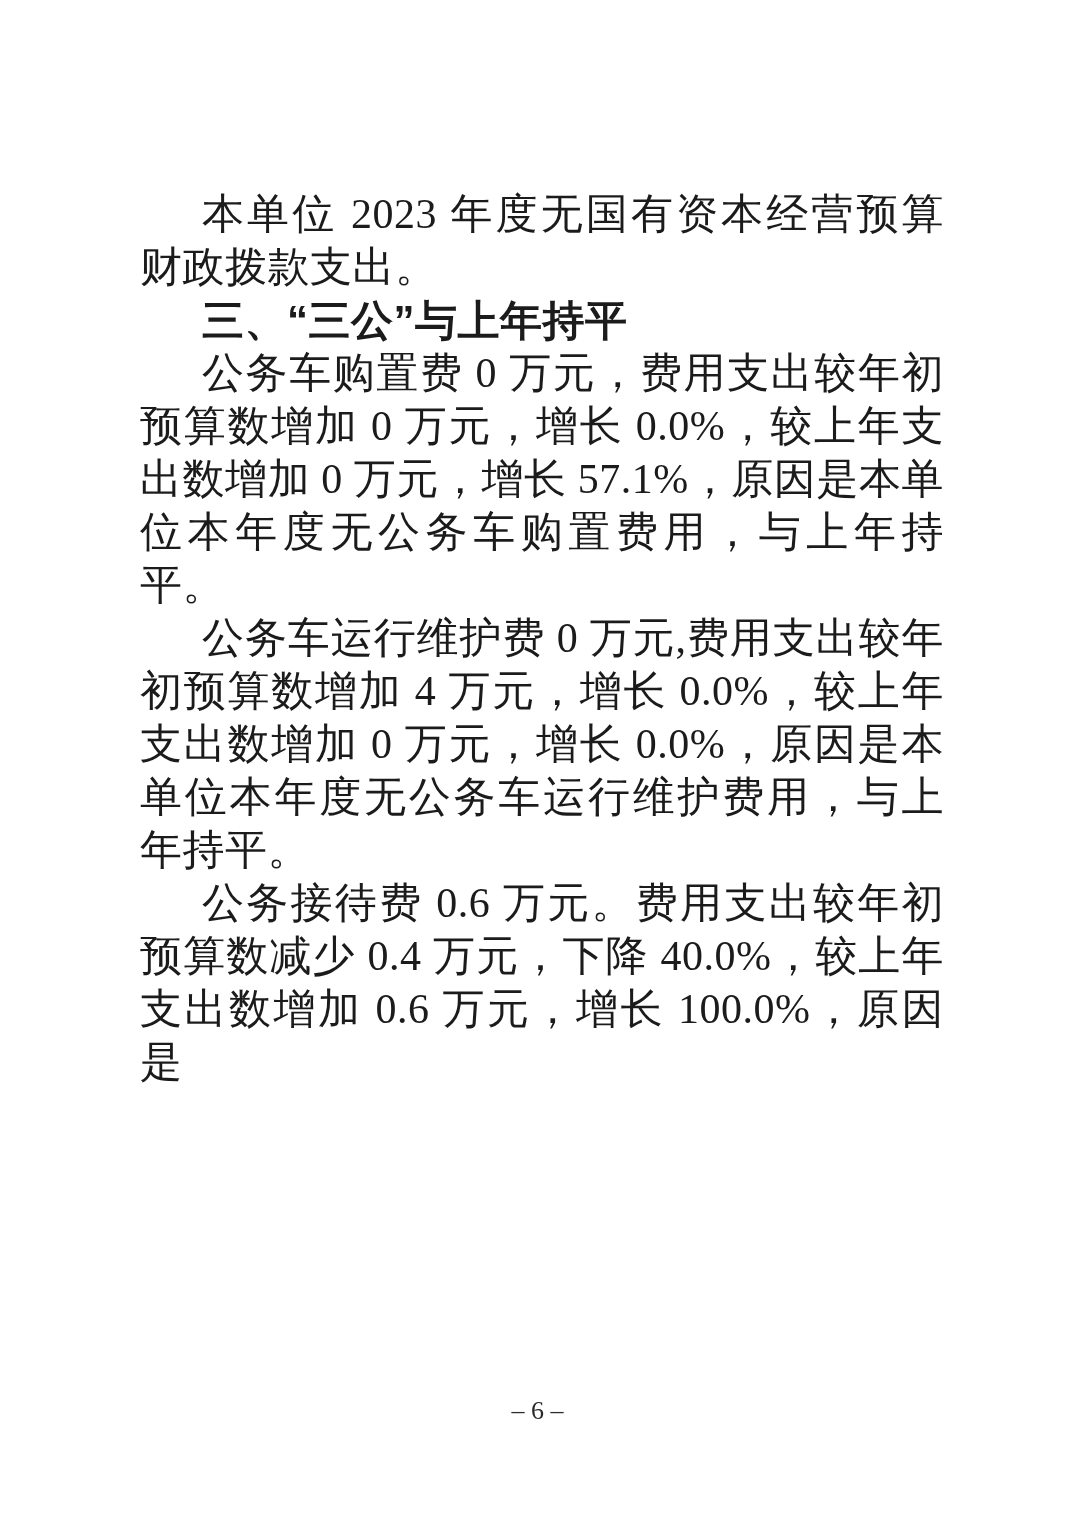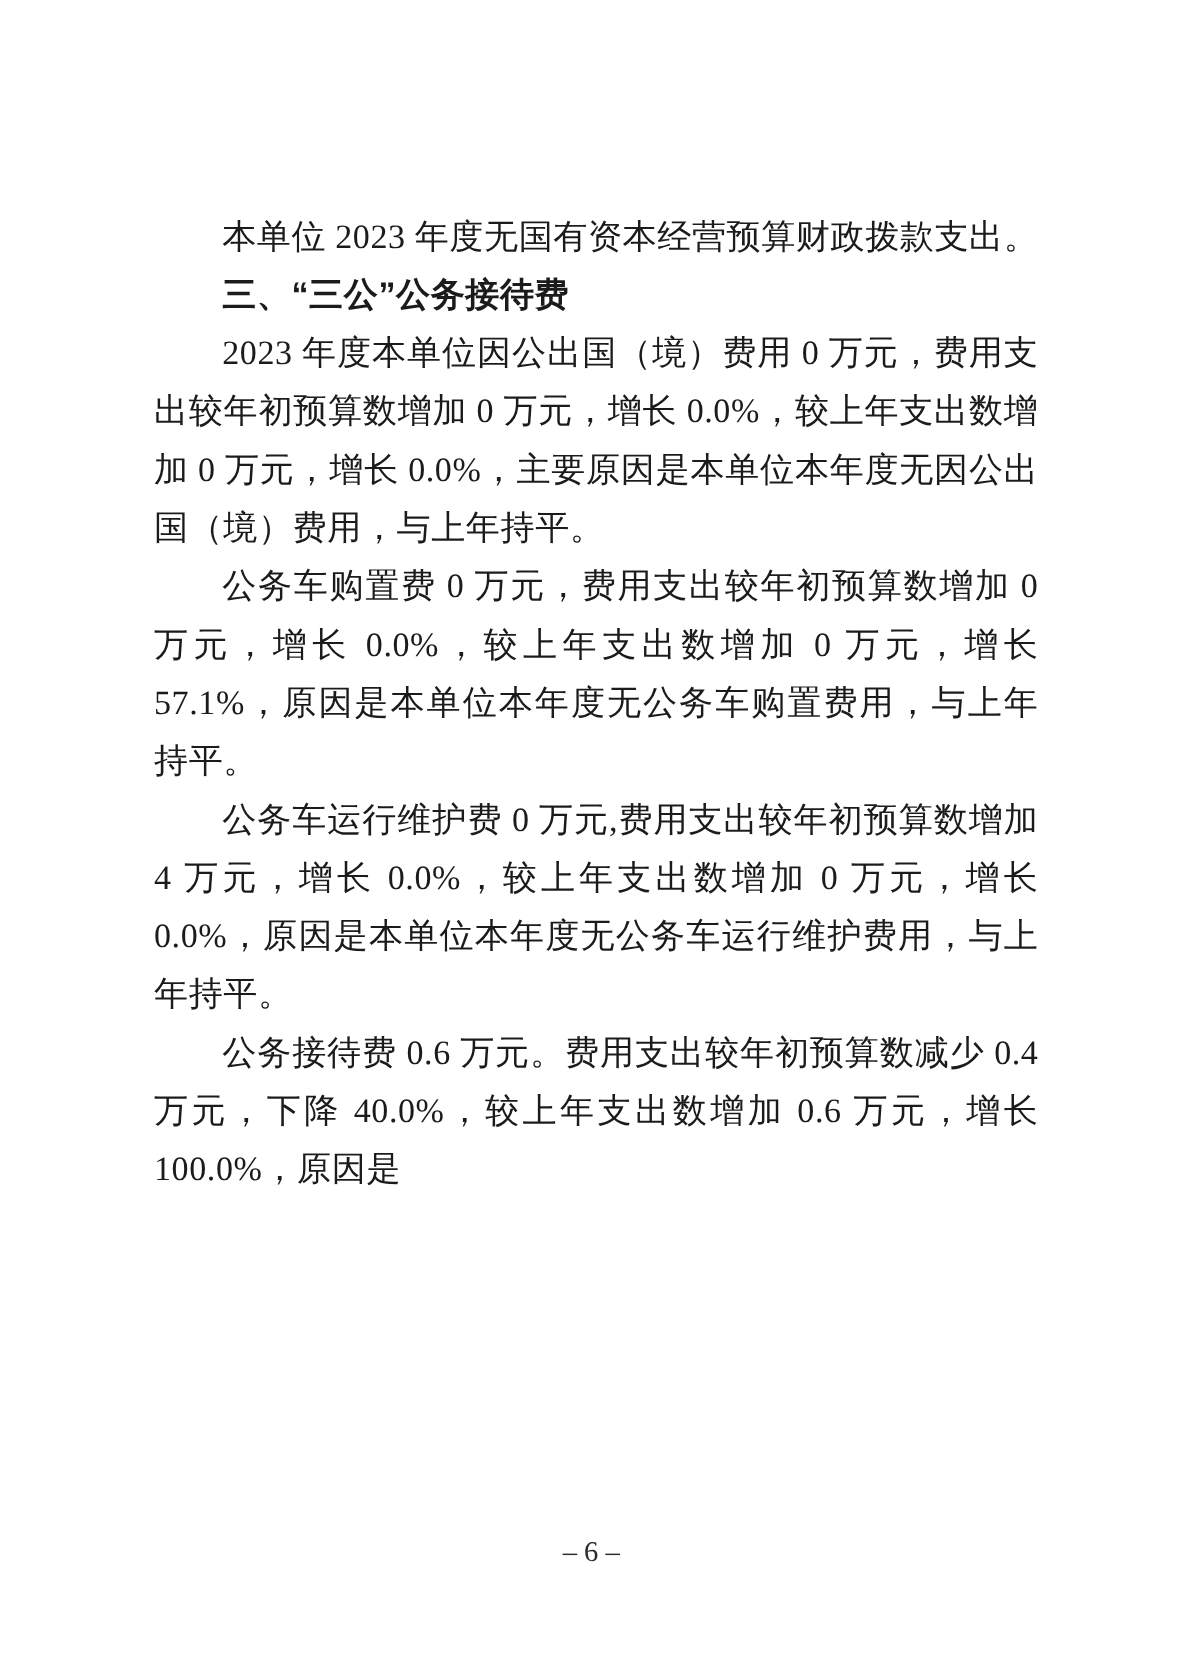--- a/index.html
+++ b/index.html
@@ -19,21 +19,21 @@
   .content {
     position: absolute;
     left: 140px;
     top: 188px;
     width: 804px;
   }
   .content p,
   .content h2 {
     margin: 0;
     padding: 0;
-    font-size: 31px;
+    font-size: 42px;
     line-height: 53px;
     font-weight: 400;
     text-align: justify;
     text-justify: inter-character;
     text-indent: 62px; 
     letter-spacing: 0.5px;
   }
   .content h2 {
     font-family: "Liberation Sans", "DejaVu Sans", sans-serif;
     font-weight: 700;
@@ -50,20 +50,19 @@
     color: #2a2a2a;
     font-family: "Liberation Serif", "DejaVu Serif", serif;
   }
 </style>
 </head>
 <body>
 
 <div class="page">
   <div class="content">
     <p>本单位 2023 年度无国有资本经营预算财政拨款支出。</p>
-    <h2>三、“三公”公务接待费</h2>
-    <p>2023 年度本单位因公出国（境）费用 0 万元，费用支出较年初预算数增加 0 万元，增长 0.0%，较上年支出数增加 0 万元，增长 0.0%，主要原因是本单位本年度无因公出国（境）费用，与上年持平。</p>
+    <h2>三、“三公”与上年持平</h2>
     <p>公务车购置费 0 万元，费用支出较年初预算数增加 0 万元，增长 0.0%，较上年支出数增加 0 万元，增长 57.1%，原因是本单位本年度无公务车购置费用，与上年持平。</p>
     <p>公务车运行维护费 0 万元,费用支出较年初预算数增加 4 万元，增长 0.0%，较上年支出数增加 0 万元，增长 0.0%，原因是本单位本年度无公务车运行维护费用，与上年持平。</p>
     <p>公务接待费 0.6 万元。费用支出较年初预算数减少 0.4 万元，下降 40.0%，较上年支出数增加 0.6 万元，增长 100.0%，原因是</p>
   </div>
   <div class="page-footer">– 6 –</div>
 </div>
 
 </body></html>

